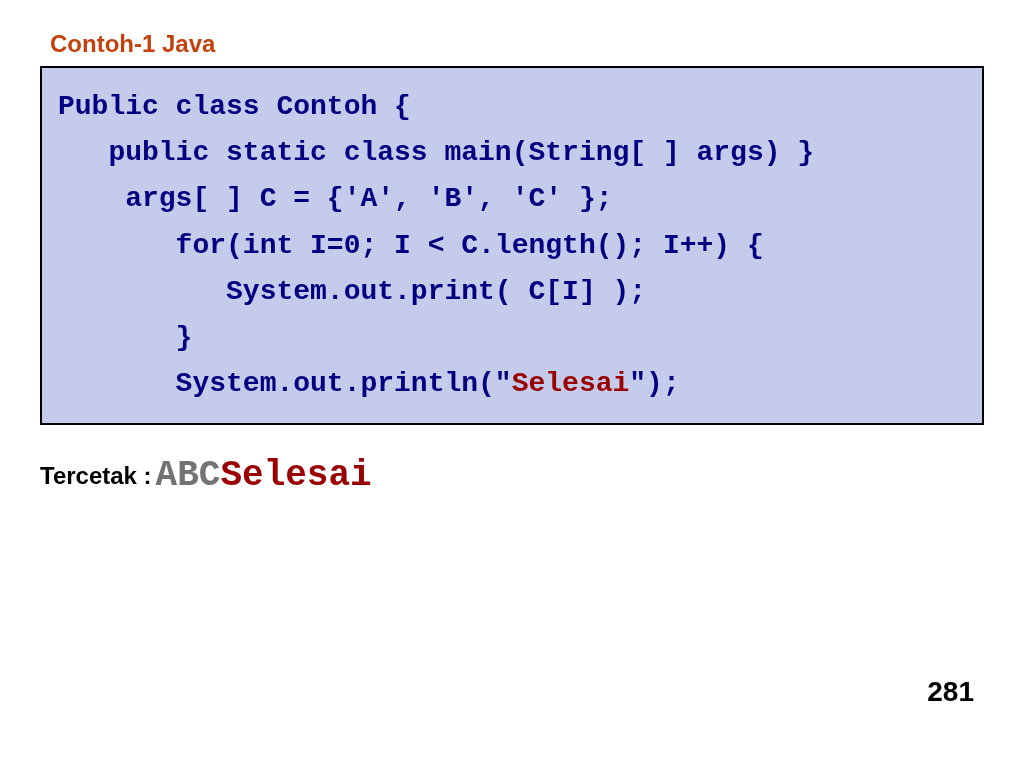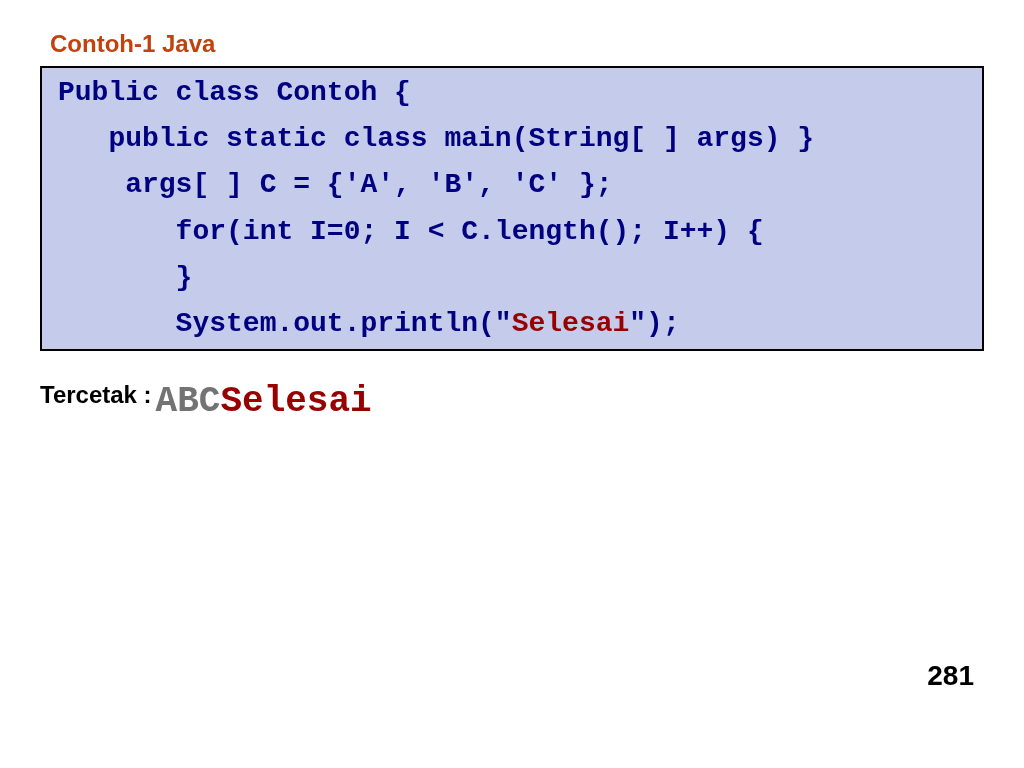--- a/index.html
+++ b/index.html
@@ -19,37 +19,37 @@
       font-family: Arial, sans-serif;
       font-weight: bold;
       font-size: 24px;
       color: #c2410c;
       margin-bottom: 8px;
       margin-left: 10px;
     }
     .code-box {
       background: #c4cbeb;
       border: 2px solid #000;
-      padding: 2px 16px;
+      padding: 16px 16px;
       font-family: "Courier New", monospace;
       font-size: 28px;
       font-weight: bold;
       color: #000080;
       line-height: 1.65;
     }
     .code-line {
       white-space: pre;
     }
     .selesai-quoted {
       color: #990000;
     }
     .output-row {
       margin-top: 30px;
       display: flex;
-      align-items: flex-start;
+      align-items: center;
       margin-left: 0px;
     }
     .output-label {
       font-family: Arial, sans-serif;
       font-weight: bold;
       font-size: 24px;
       color: #000;
       margin-right: 4px;
     }
     .output-abc {
@@ -59,38 +59,39 @@
       color: #737373;
     }
     .output-selesai {
       font-family: "Courier New", monospace;
       font-weight: bold;
       font-size: 36px;
       color: #990000;
     }
     .page-number {
       position: absolute;
-      bottom: 76px;
+      bottom: 60px;
       right: 50px;
       font-family: Arial, sans-serif;
       font-weight: bold;
       font-size: 28px;
       color: #000;
     }
   </style>
 </head>
 <body>
 
 <div class="title">Contoh-1  Java</div>
 
 <div class="code-box">
   <div class="code-line">Public class Contoh {</div>
   <div class="code-line">   public static class main(String[ ] args) }</div>
   <div class="code-line">    args[ ] C = {'A', 'B', 'C' };</div>
   <div class="code-line">       for(int I=0; I &lt; C.length(); I++) {</div>
+  <div class="code-line">          System.out.print( C[I] );</div>
   <div class="code-line">       }</div>
   <div class="code-line"><span>       System.out.println("</span><span class="selesai-quoted">Selesai</span><span>");</span></div>
 </div>
 
 <div class="output-row">
   <span class="output-label">Tercetak :</span>
   <span class="output-abc">ABC</span>
     <span class="output-selesai">Selesai</span>
 </div>
 

